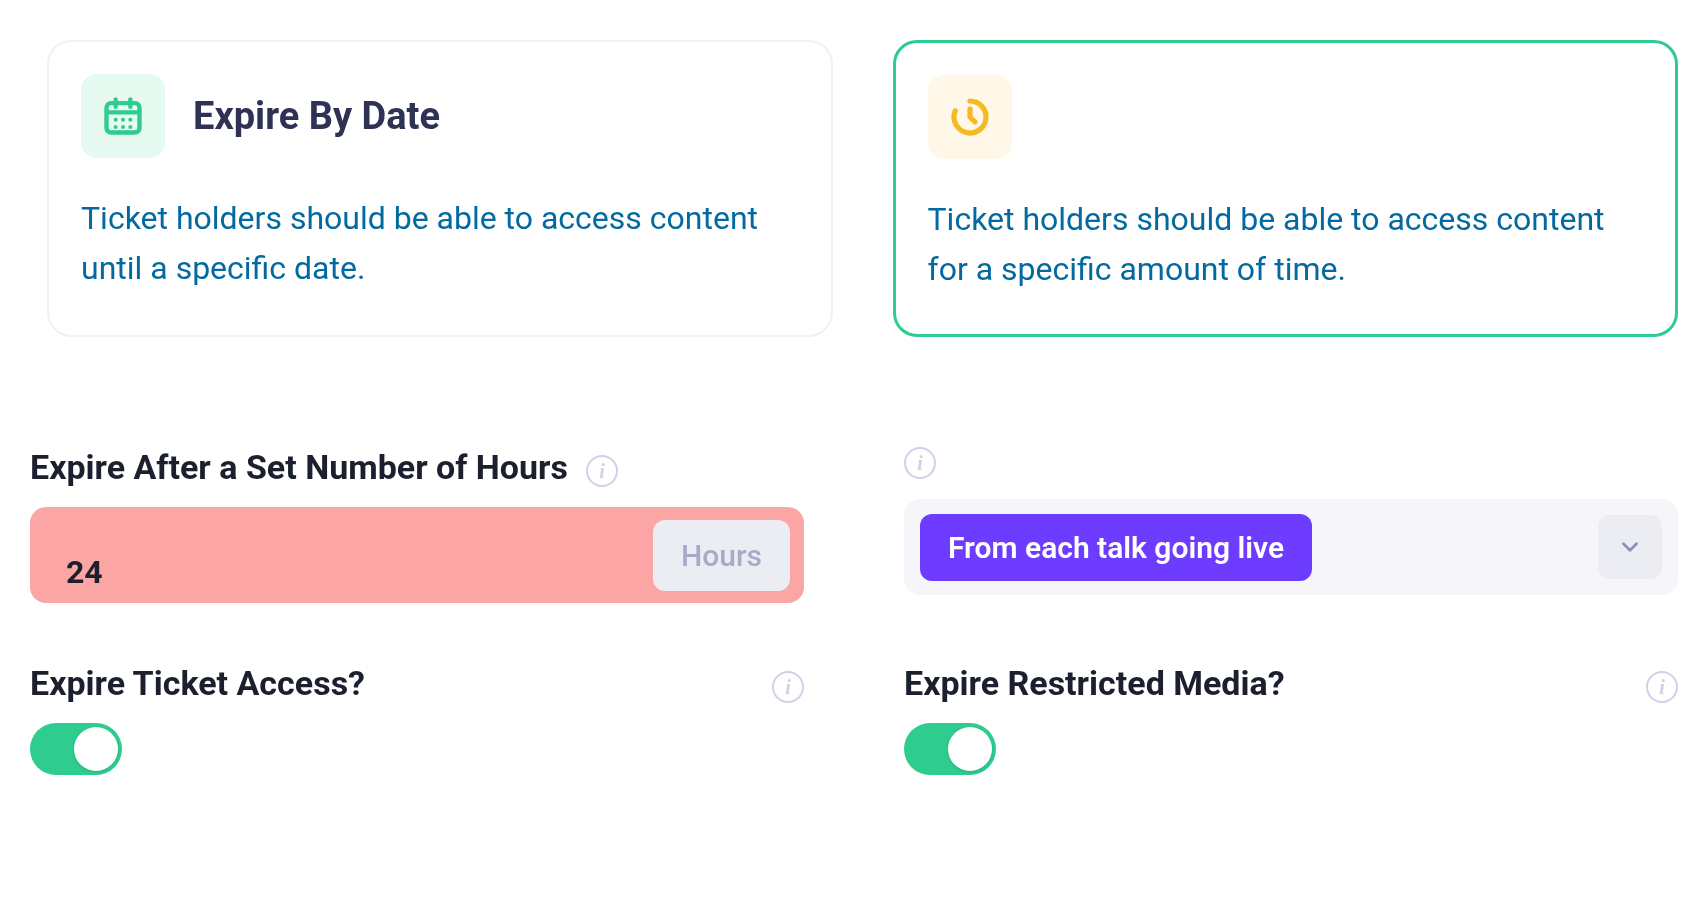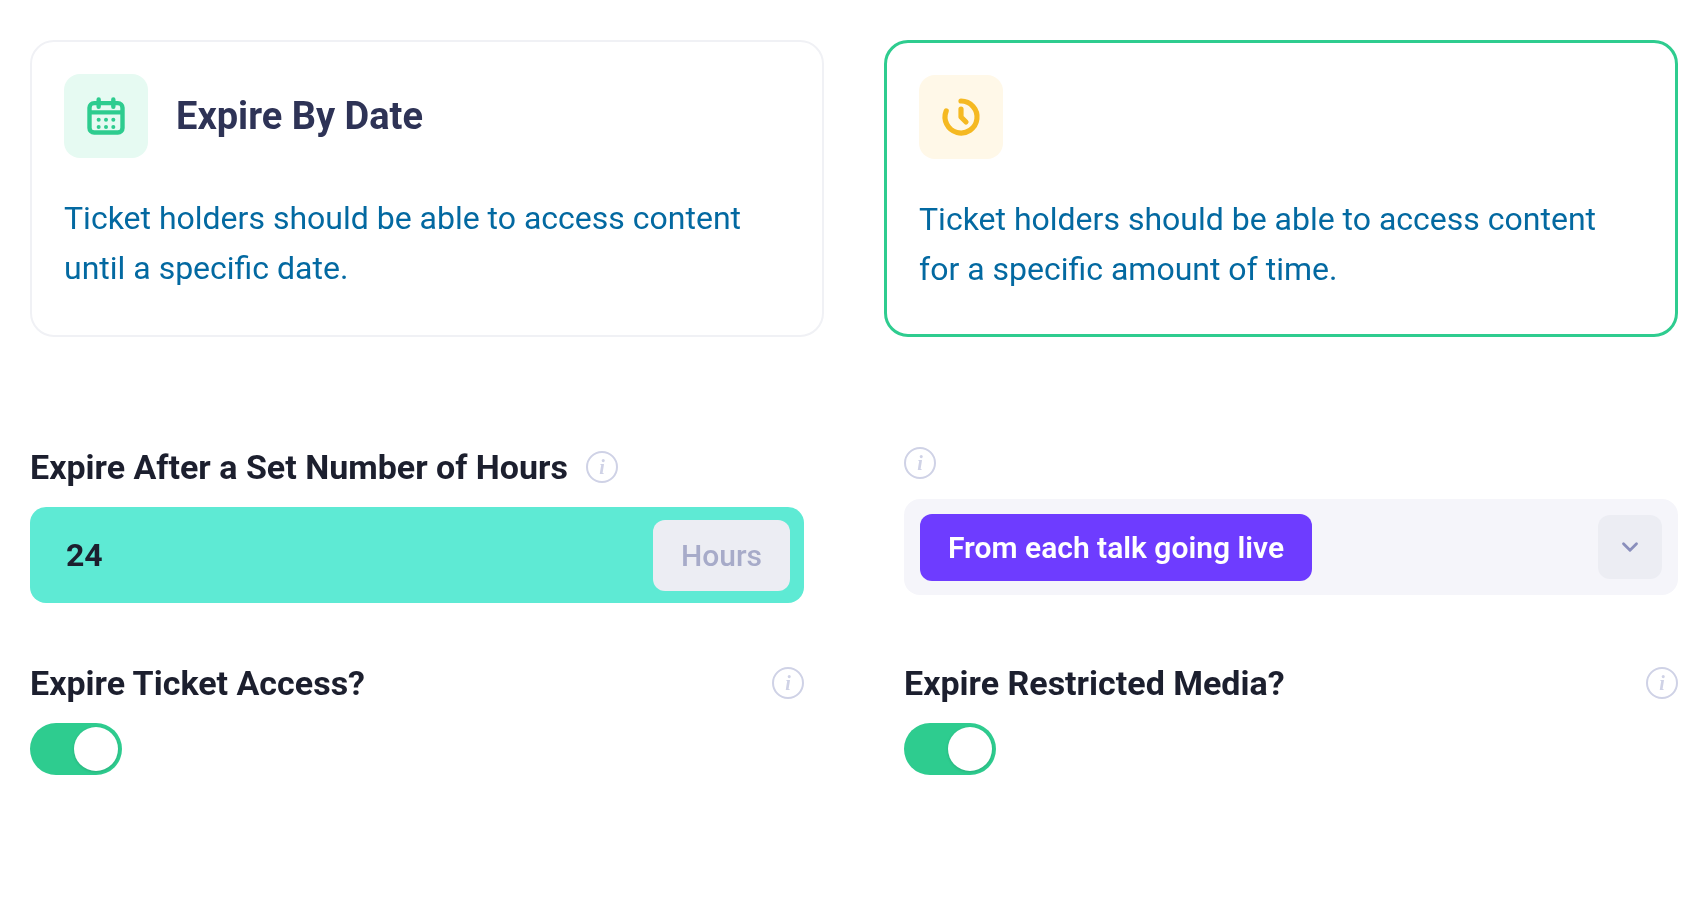--- a/index.html
+++ b/index.html
@@ -7,20 +7,21 @@
       font-family: -apple-system, BlinkMacSystemFont, "Segoe UI", Roboto, Helvetica, Arial, sans-serif;
       background: #fff;
       padding: 40px 30px;
       width: 1708px;
     }
     .option-cards {
       display: grid;
       grid-template-columns: 1fr 1fr;
       gap: 60px;
       margin-bottom: 110px;
+      margin-left: 17px;
     }
     .option-card {
       border: 2px solid #f0f1f5;
       border-radius: 24px;
       padding: 32px 32px 40px 32px;
       cursor: pointer;
     }
     .option-card.selected {
       border: 3px solid #2ecc8f;
     }
@@ -50,21 +51,21 @@
       color: #0369a1;
       line-height: 1.55;
     }
     .form-grid {
       display: grid;
       grid-template-columns: 1fr 1fr;
       gap: 60px 100px;
     }
     .form-label-row {
       display: flex;
-      align-items: center;
+      align-items: flex-end;
       gap: 18px;
       margin-bottom: 20px;
     }
     .form-label {
       font-size: 34px;
       font-weight: 700;
       color: #1c1f2e;
     }
     .info-icon {
       width: 32px;
@@ -75,24 +76,24 @@
       align-items: center;
       justify-content: center;
       color: #cfd2e6;
       font-family: Georgia, serif;
       font-style: italic;
       font-weight: 700;
       font-size: 20px;
       cursor: pointer;
     }
     .input-group {
-      background: #5eead4;
+      background: #fca5a5;
       border-radius: 16px;
       display: flex;
-      align-items: center;
+      align-items: flex-end;
       padding: 12px 14px;
       height: 96px;
     }
     .input-val {
       flex: 1;
       font-size: 32px;
       font-weight: 700;
       color: #1c1f2e;
       padding-left: 22px;
       border: none;

